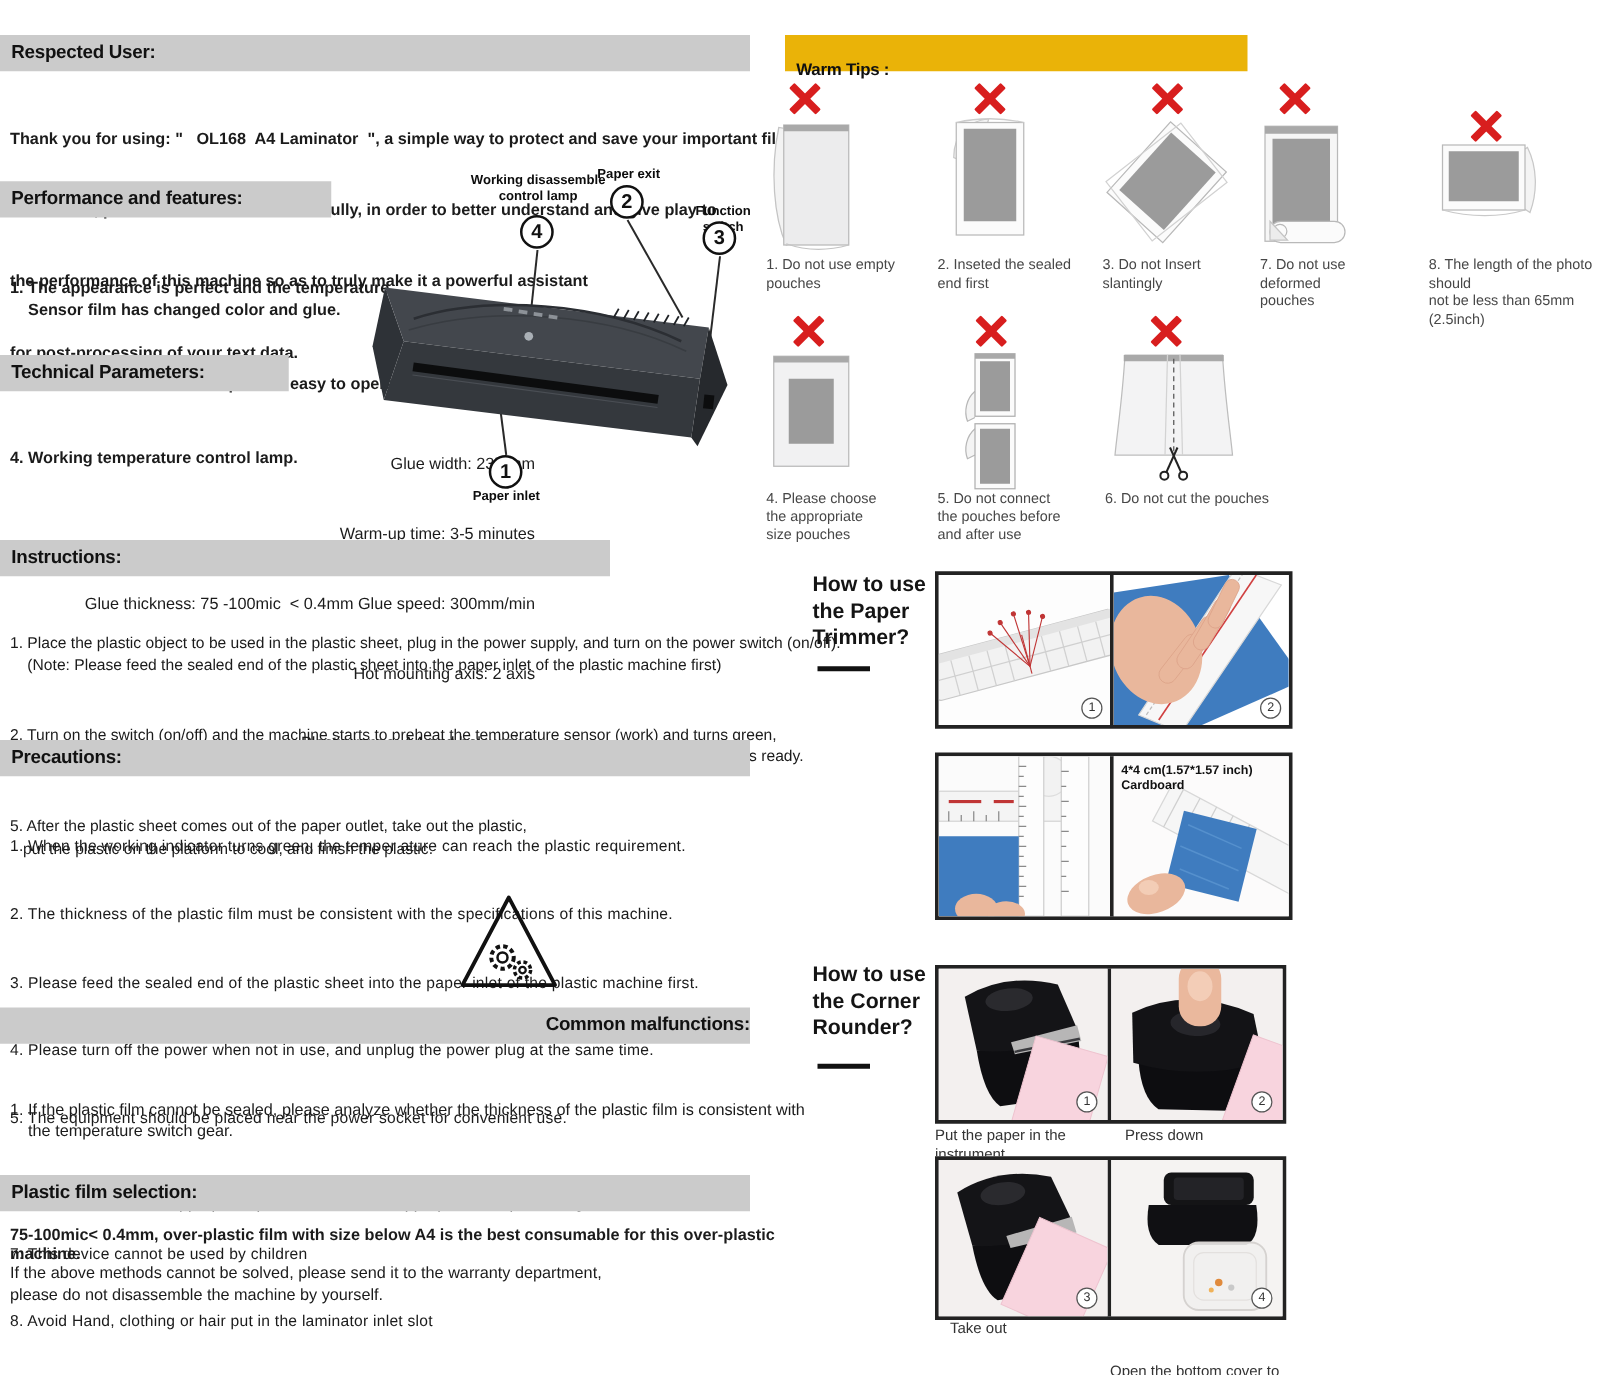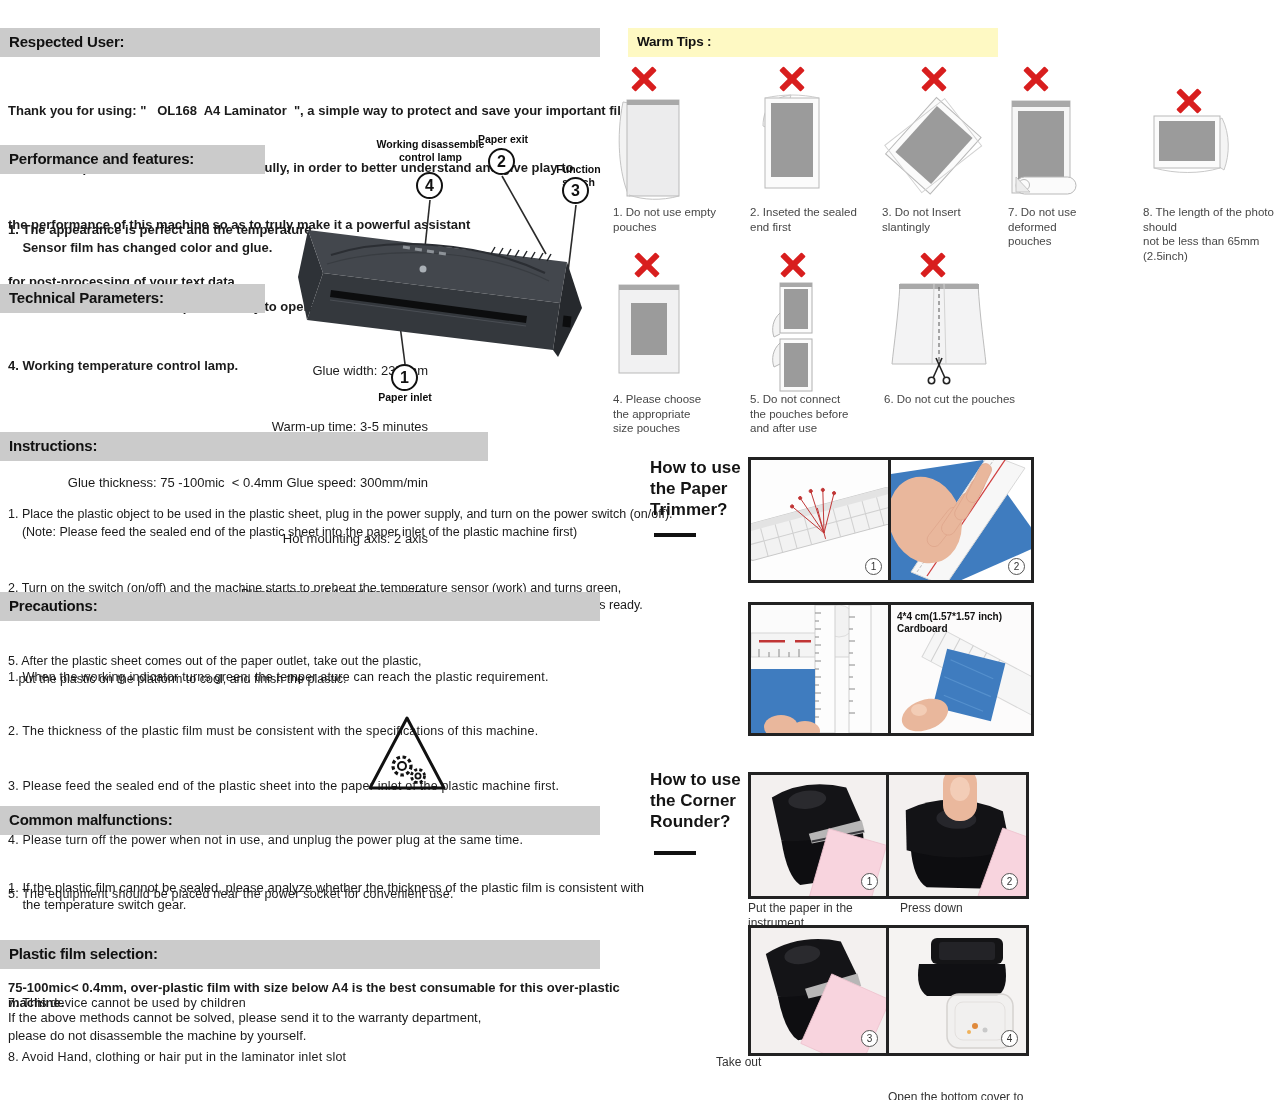--- a/index.html
+++ b/index.html
@@ -58,21 +58,21 @@
   <div class="sec-bar" style="left:0px;top:145px;width:265px;">
     <span>Performance and features:</span>
   </div>
   <div class="abs plist pre" style="left:8px;top:185px;width:420px;">
     <div>1. The appearance is perfect and the temperature
     Sensor film has changed color and glue.</div>
     <div>2. The whole machine is simple and easy to operate.</div>
     <div>4. Working temperature control lamp.</div>
   </div>
 
-  <div class="sec-bar" style="left:0px;top:284px;width:265px;">
+  <div class="sec-bar" style="left:0px;top:284px;width:231px;">
     <span>Technical Parameters:</span>
   </div>
   <div class="abs tech pre" style="left:8px;top:325px;width:420px;text-align:right;">
     <div>Glue width: 235 mm</div>
     <div>Warm-up time: 3-5 minutes</div>
     <div>Glue thickness: 75 -100mic  &lt; 0.4mm Glue speed: 300mm/min</div>
     <div>Hot mounting axis: 2 axis</div>
     <div>Plastic range: A4 and below size</div>
   </div>
 
@@ -104,21 +104,21 @@
   </div>
 
   <svg class="abs" style="left:366px;top:714px;" width="82" height="80" viewBox="0 0 82 80">
     <polygon points="41,4 78,74 4,74" fill="none" stroke="#111" stroke-width="3" stroke-linejoin="round"></polygon>
     <circle cx="36" cy="52" r="9" fill="none" stroke="#111" stroke-width="3.2" stroke-dasharray="3.5,2.6"></circle>
     <circle cx="36" cy="52" r="4" fill="none" stroke="#111" stroke-width="2"></circle>
     <circle cx="52" cy="62" r="6.5" fill="none" stroke="#111" stroke-width="2.8" stroke-dasharray="3,2.2"></circle>
     <circle cx="52" cy="62" r="2.6" fill="none" stroke="#111" stroke-width="1.8"></circle>
   </svg>
 
-  <div class="sec-bar" style="left:0px;top:806px;width:600px;">
+  <div class="sec-bar" style="left:0px;top:806px;width:600px;text-align:right;">
     <span>Common malfunctions:</span>
   </div>
   <div class="abs malf pre" style="left:8px;top:843px;width:620px;">
     <div>1. If the plastic film cannot be sealed, please analyze whether the thickness of the plastic film is consistent with
     the temperature switch gear.</div>
     <div>2. Solution: select the appropriate plastic film and the appropriate temperature gear.</div>
     <div>If the above methods cannot be solved, please send it to the warranty department,
 please do not disassemble the machine by yourself.</div>
   </div>
 
@@ -172,21 +172,21 @@
 
   <div class="diag-label" style="left:468px;top:133px;width:70px;">Paper exit</div>
   <div class="cnum" style="left:488px;top:148px;">2</div>
 
   <div class="diag-label" style="left:541px;top:163px;width:75px;">Function switch</div>
   <div class="cnum" style="left:562px;top:177px;">3</div>
 
   <div class="cnum" style="left:391px;top:364px;">1</div>
   <div class="diag-label" style="left:371px;top:391px;width:68px;">Paper inlet</div>
 
-  <div class="sec-bar" style="left:628px;top:28px;width:370px;background:#fef9c3;font-size:13.5px;padding-top:6px;">
+  <div class="sec-bar" style="left:628px;top:28px;width:370px;background:#eab308;font-size:13.5px;padding-top:20px;">
     <span>Warm Tips :</span>
   </div>
 
   <span class="xmark" style="left:629px;top:64px;"></span>
   <svg class="abs" style="left:613px;top:96px;" width="70" height="108" viewBox="0 0 70 108">
     <path d="M10,6 C3,40 6,78 16,100 L32,96 C20,70 17,30 22,8 Z" fill="#f3f3f3" stroke="#c4c4c4"></path>
     <rect x="14" y="4" width="52" height="96" fill="#ececed" stroke="#b9b9b9"></rect>
     <rect x="14" y="4" width="52" height="5" fill="#a9a9a9"></rect>
     <path d="M66,100 C48,105 30,104 16,99" stroke="#c4c4c4" fill="none"></path>
   </svg>
@@ -472,17 +472,17 @@
         <path d="M30,36 L116,36 Q120,62 108,68 L38,68 Q26,60 30,36 Z" fill="#101013"></path>
         <rect x="58" y="66" width="66" height="54" rx="12" fill="#f1efee" fill-opacity="0.9" stroke="#d5d2d0" stroke-width="1.5"></rect>
         <rect x="66" y="74" width="50" height="38" rx="8" fill="none" stroke="#e3e0de"></rect>
         <circle cx="86" cy="98" r="3" fill="#e08a3c"></circle>
         <circle cx="96" cy="102" r="2.5" fill="#c9c9c9"></circle>
         <circle cx="80" cy="104" r="2" fill="#f0b25a"></circle>
       </svg>
       <span class="pnum" style="right:8px;bottom:6px;">4</span>
     </div>
   </div>
-  <div class="photo-caption" style="left:716px;top:1055px;width:100px;">Take out</div>
+  <div class="photo-caption" style="left:760px;top:1055px;width:100px;">Take out</div>
   <div class="photo-caption" style="left:888px;top:1055px;width:160px;margin-top:35px;">Open the bottom cover to
 remove paper scraps</div>
 
 </div>
 
 </body></html>

